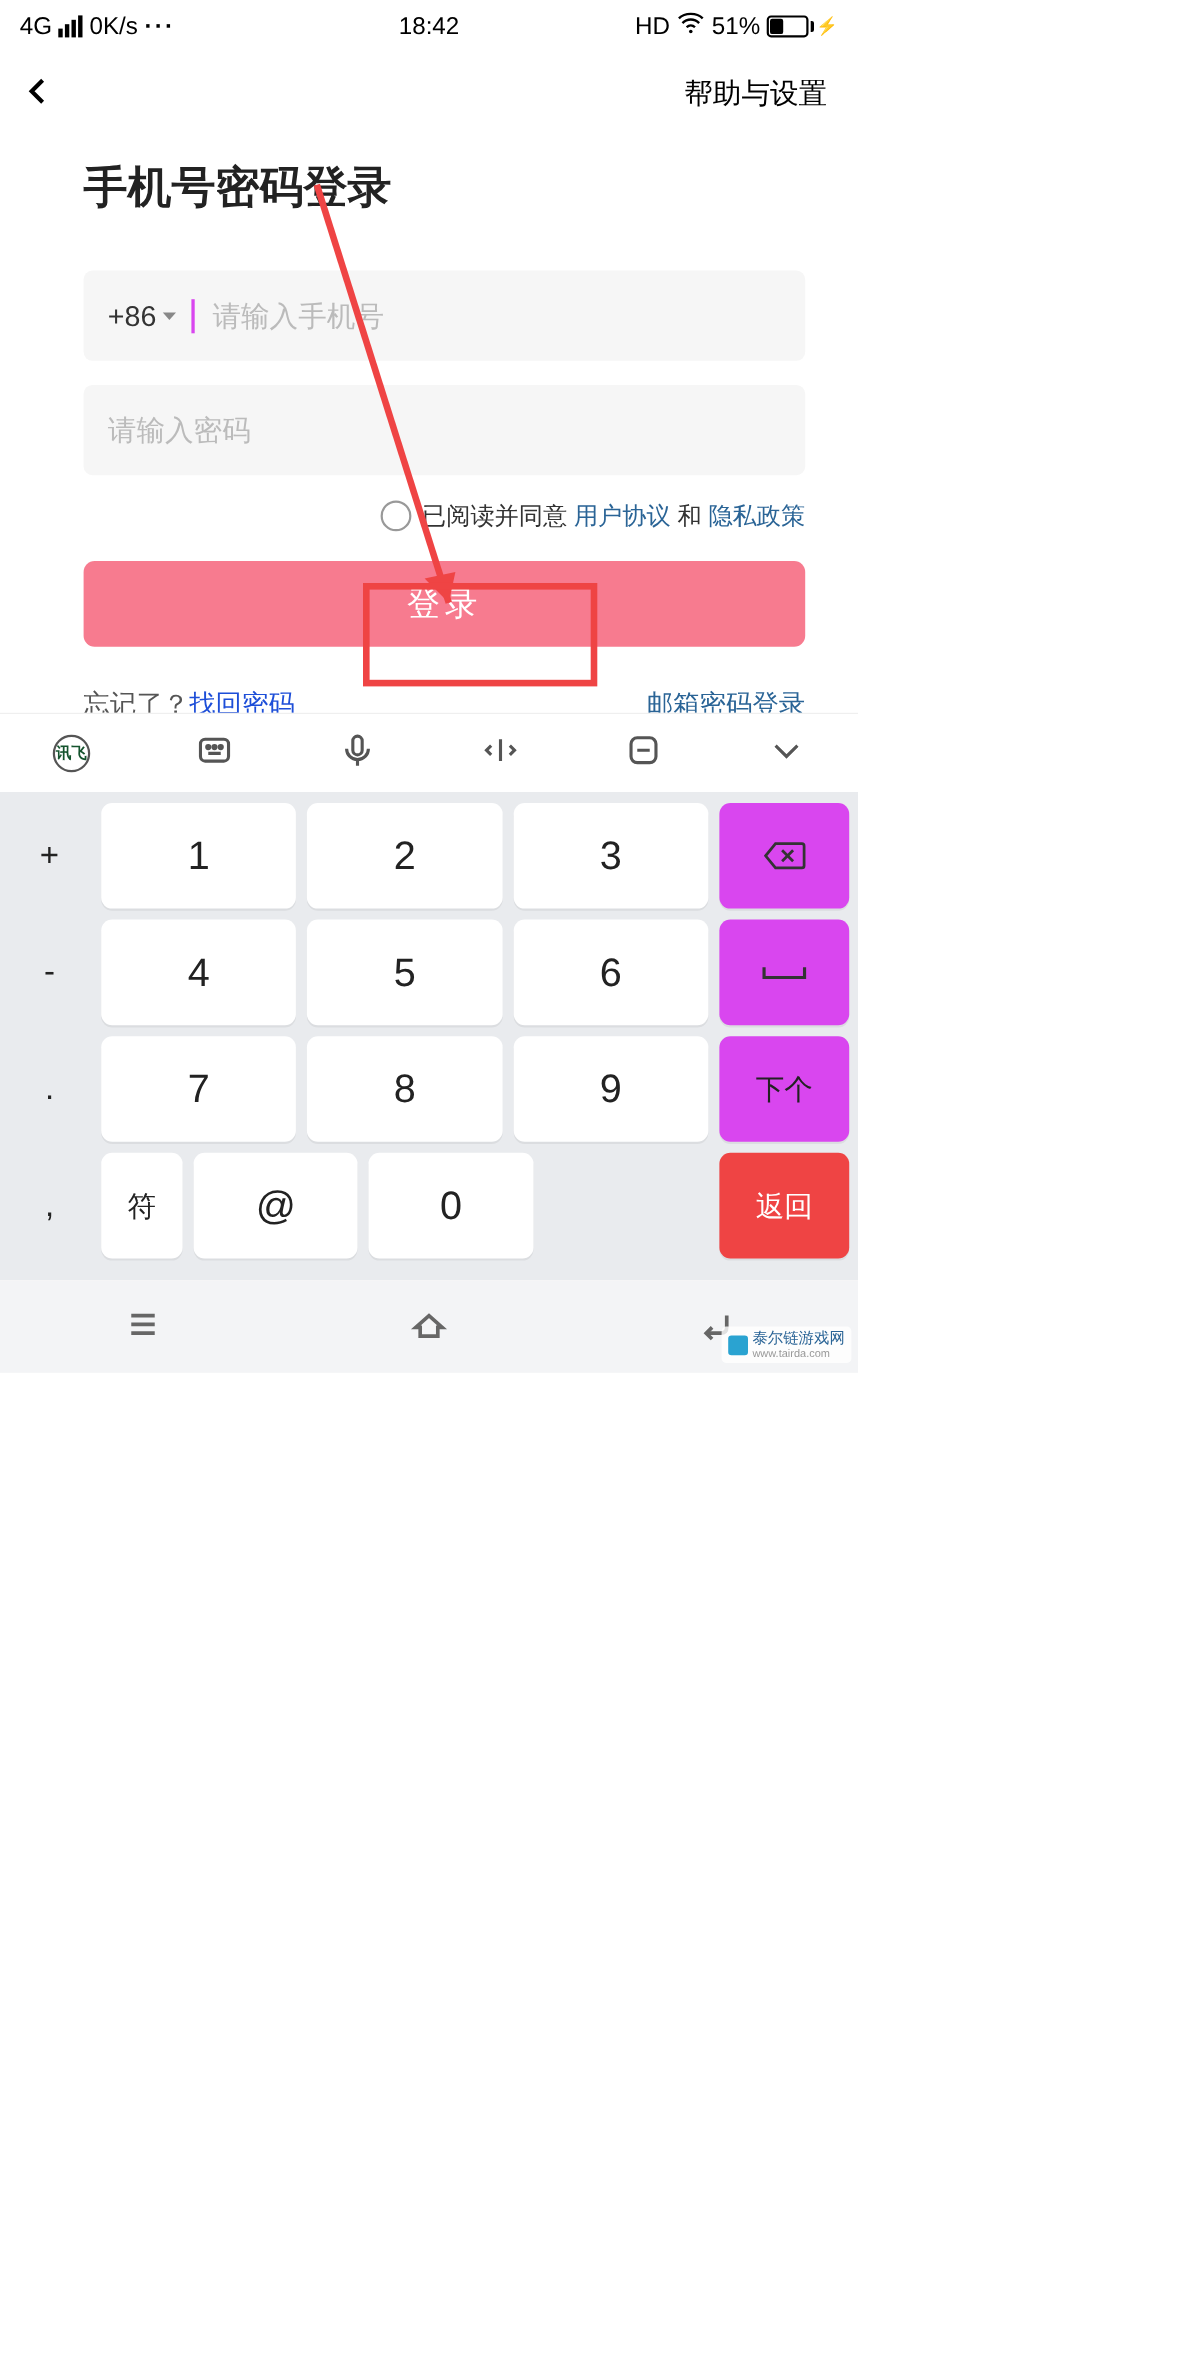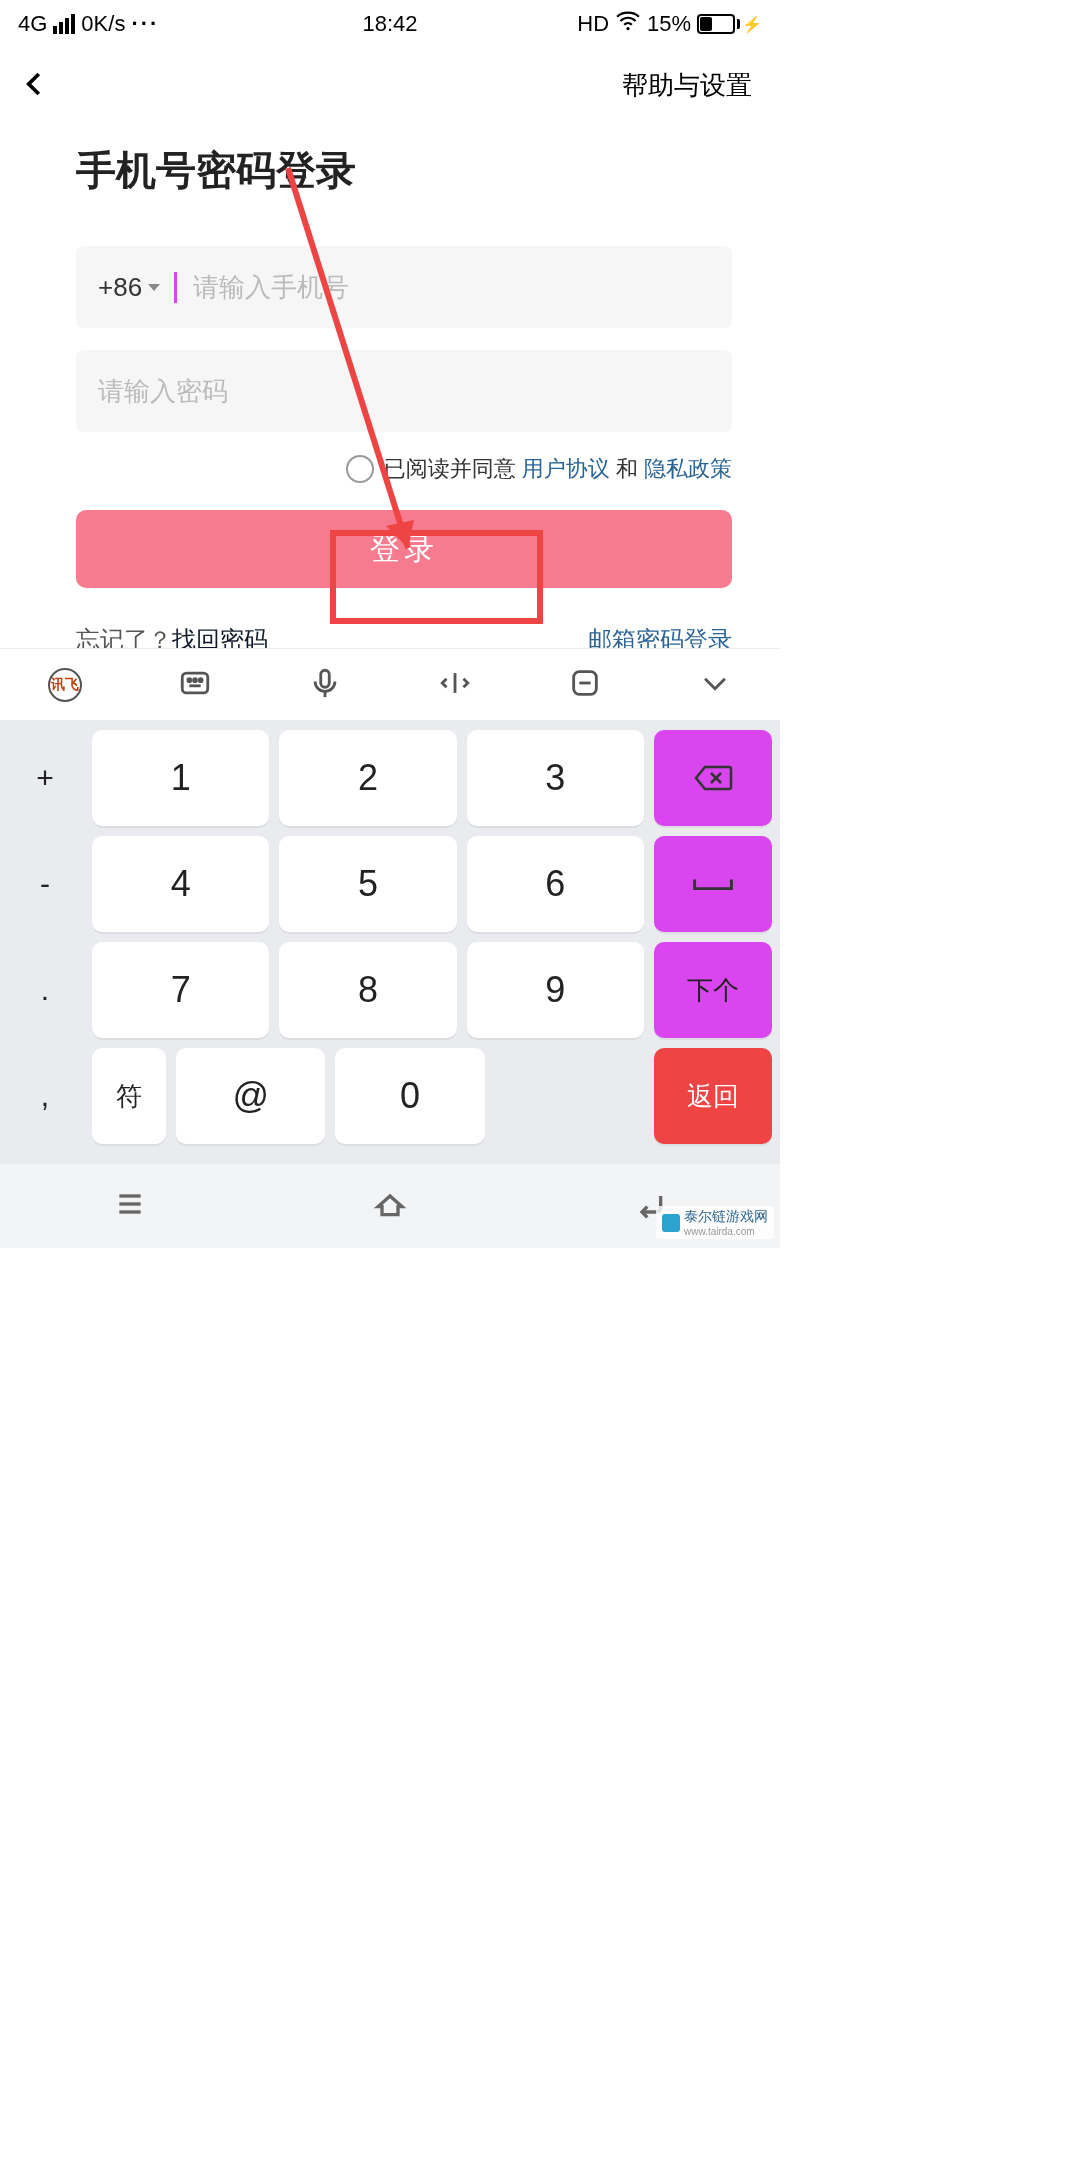--- a/index.html
+++ b/index.html
@@ -37,30 +37,30 @@
     .input-box input::placeholder { color: #bbb; }
 
     .agreement-row { display: flex; align-items: center; gap: 10px; font-size: 22px; color: #333; margin: 18px 0 26px 0; justify-content: flex-end; }
     .radio-icon { width: 28px; height: 28px; border: 2px solid #999; border-radius: 50%; flex-shrink: 0; }
     .agreement-row a { color: #2a6496; text-decoration: none; }
 
     .login-btn { width: 100%; height: 78px; background: #f77b8f; color: #fff; border: none; border-radius: 10px; font-size: 30px; letter-spacing: 4px; }
 
     .bottom-links { display: flex; justify-content: space-between; margin-top: 36px; font-size: 24px; }
     .bottom-links .left { color: #555; }
-    .bottom-links .left a { color: #0f172a; text-decoration: none; margin-top: 40px; }
+    .bottom-links .left a { color: #1d4ed8; text-decoration: none; margin-top: 40px; }
     .bottom-links .right a { color: #2a6496; text-decoration: none; }
 
     
     .annot-arrow { position: absolute; pointer-events: none; }
     .annot-box { position: absolute; border: 6px solid #ef4444; pointer-events: none; }
 
     
     .kb-toolbar { position: absolute; left: 0; right: 0; height: 72px; display: flex; align-items: center; justify-content: space-around; border-top: 1px solid #eee; background: #fff; }
-    .kb-toolbar .tb-icon { color: #c2410c; }
+    .kb-toolbar .tb-icon { color: #14532d; }
     .kb-toolbar svg { width: 34px; height: 34px; stroke: #555; fill: none; stroke-width: 2; }
     .xf { width:34px; height:34px; border:2px solid #555; border-radius:50%; display:flex; align-items:center; justify-content:center; font-size:14px; font-weight:bold; color:#555;}
 
     
     .keyboard { position: absolute; left: 0; right: 0; bottom: 96px; background: #e9ebee; padding: 10px 8px; }
     .kb-row { display: flex; gap: 10px; margin-bottom: 10px; }
     .kb-row:last-child { margin-bottom: 0; }
     .key { background: #fff; border-radius: 10px; height: 96px; display: flex; align-items: center; justify-content: center; font-size: 36px; color: #222; box-shadow: 0 2px 0 rgba(0,0,0,0.06); }
     .key.side { flex: 0 0 74px; background: transparent; box-shadow: none; font-size: 30px; color: #222; }
     .key.num { flex: 1; }
@@ -100,21 +100,21 @@
   <div class="status-right">
     <span>HD</span>
     <span class="wifi-icon">
       <svg viewBox="0 0 24 24">
           <path d="M2 8 C7 3 17 3 22 8" stroke="#000" stroke-width="2" fill="none"></path>
           <path d="M5 12 C9 8 15 8 19 12" stroke="#000" stroke-width="2" fill="none"></path>
           <path d="M8.5 15.5 C10.5 13.5 13.5 13.5 15.5 15.5" stroke="#000" stroke-width="2" fill="none"></path>
           <circle cx="12" cy="19" r="1.5" fill="#000"></circle>
         </svg>
     </span>
-    <span>15%</span>
+    <span>51%</span>
     <span class="battery-icon">
       <span class="body">
           <span class="fill"></span>
         </span>
         <span class="tip"></span>
         <span class="bolt">⚡</span>
     </span>
   </div>
 </div>
 

